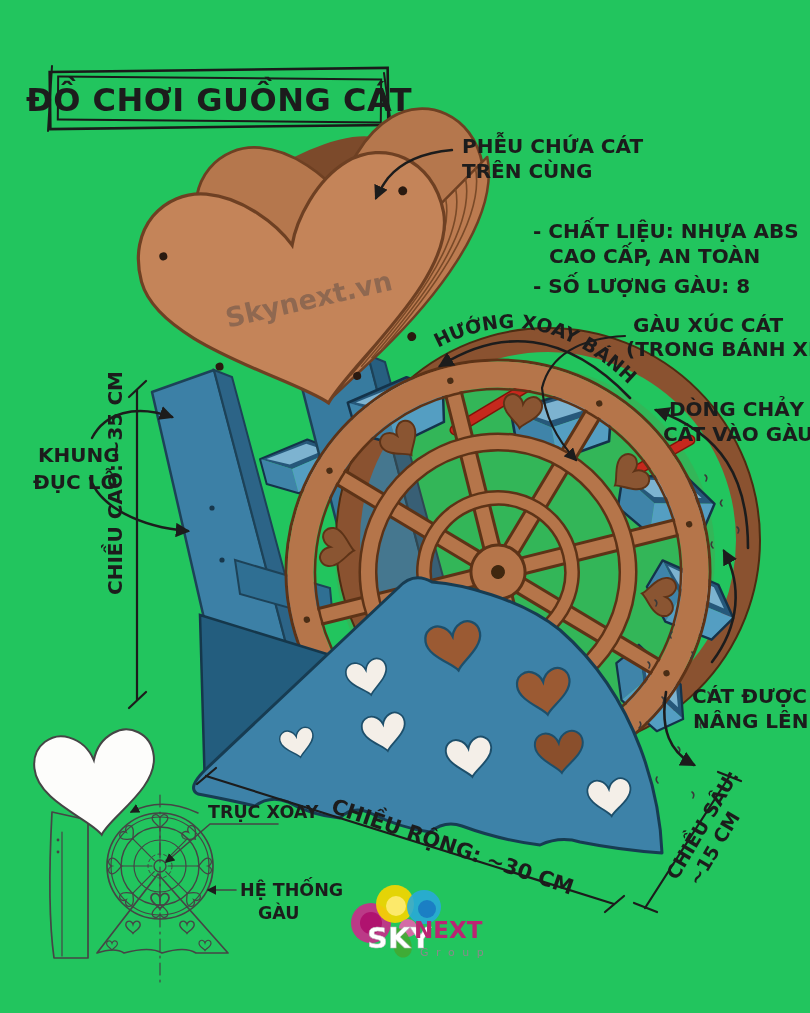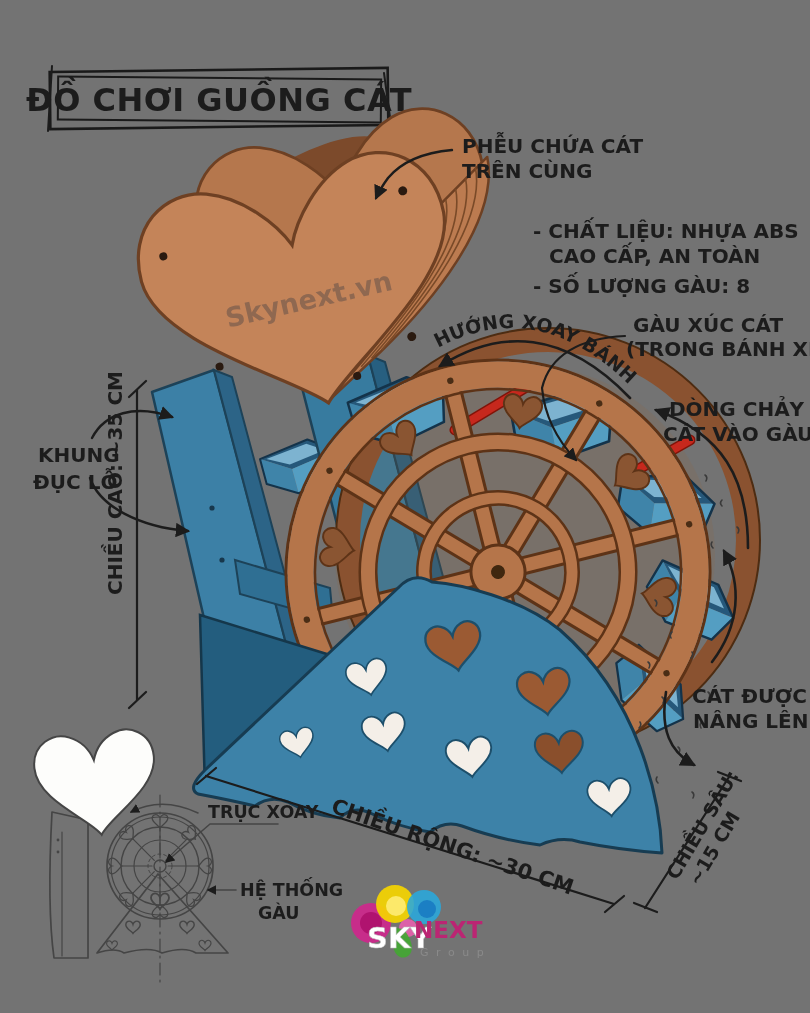--- a/index.html
+++ b/index.html
@@ -1,18 +1,18 @@
 <!DOCTYPE html>
 <html><head>
 <meta charset="utf-8">
 <style>
   html,body{margin:0;padding:0;background:#e9e9e7;}
   .canvas{
     position:relative;width:810px;height:1013px;margin:0 auto;
-    background:#737373;overflow:hidden;
+    background:#22c55e;overflow:hidden;
     font-family:"DejaVu Sans","Liberation Sans",sans-serif;
   }
   svg{position:absolute;left:0;top:0;}
   text{font-family:"DejaVu Sans","Liberation Sans",sans-serif;}
   .lbl{font-weight:bold;fill:#1c1c1c;}
   .ink{stroke:#1c1c1c;fill:none;stroke-linecap:round;}
   .sk{stroke:#454545;fill:none;stroke-linecap:round;stroke-linejoin:round;}
 </style>
 </head>
 <body>

